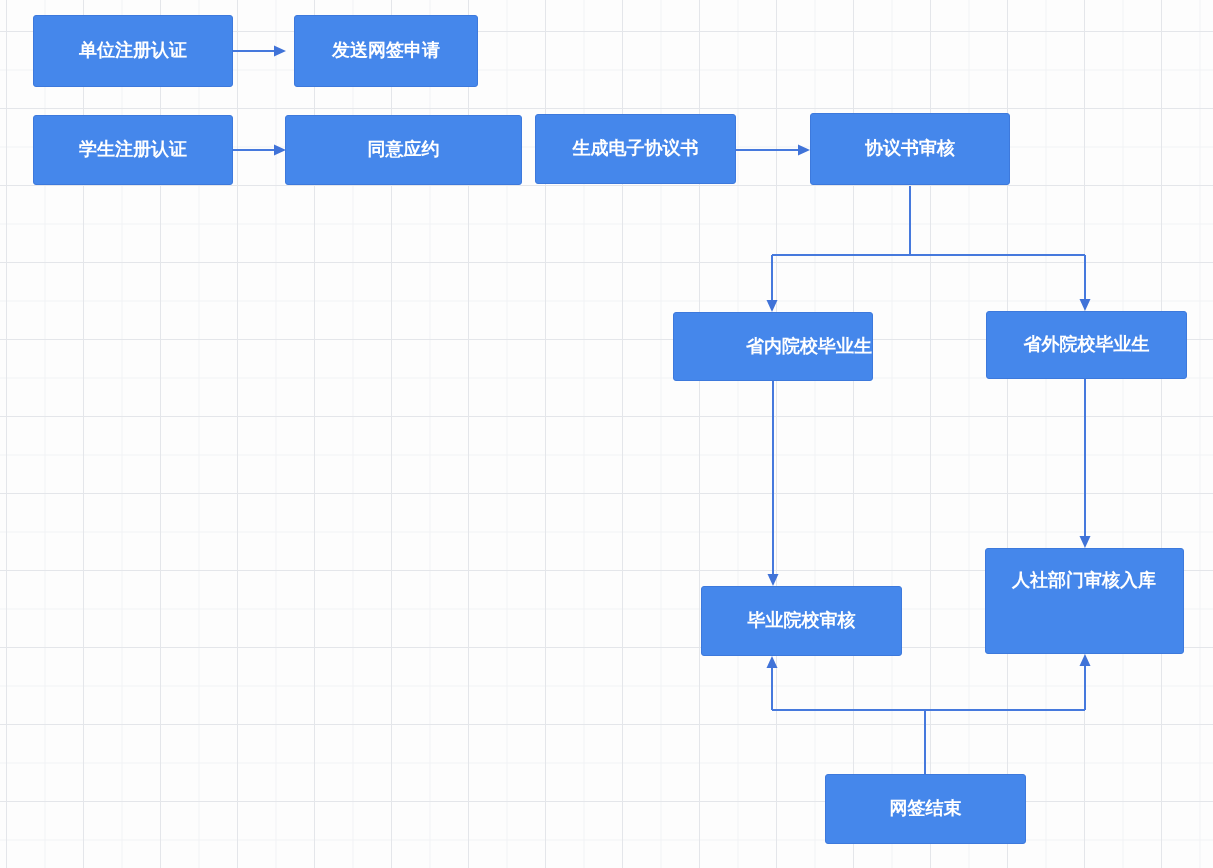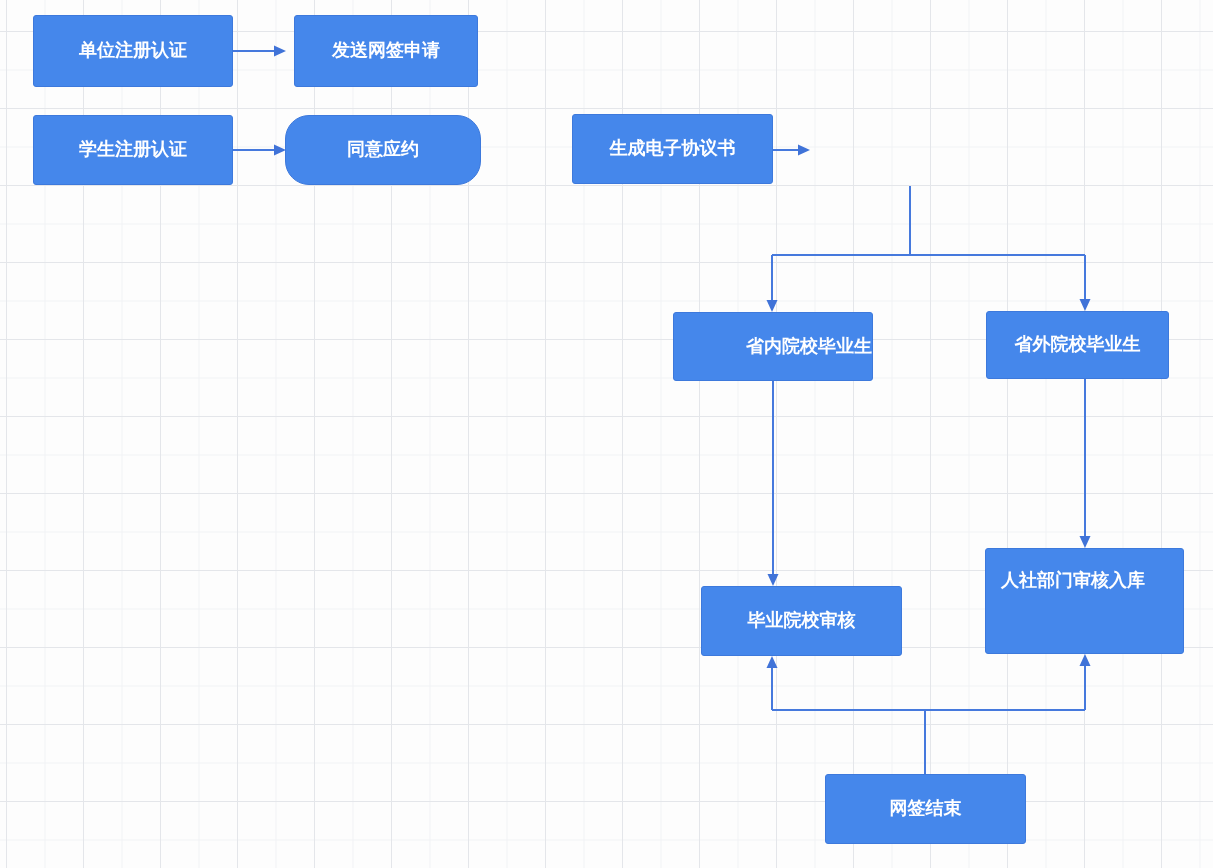--- a/index.html
+++ b/index.html
@@ -50,21 +50,21 @@
     justify-content: center;
     text-align: center;
     cursor: default;
   }
 
   
   .node--wrap {
     align-items: flex-start;
     justify-content: flex-start;
     text-align: left;
-    padding: 11px 15px;
+    padding: 11px 26px;
     line-height: 40px;
   }
 
   .node-label { display: inline-block; }
 </style>
 </head>
 <body>
 
 <div class="canvas">
 
@@ -113,34 +113,37 @@
   </div>
 
   <div class="node" style="left:294px; top:15px;  width:184px; height:72px;">
     <span class="node-label">发送网签申请</span>
   </div>
 
   <div class="node" style="left:33px;  top:115px; width:200px; height:70px;">
     <span class="node-label">学生注册认证</span>
   </div>
 
-  <div class="node" style="left:285px; top:115px; width:196px; height:70px;border-radius:24px;">
+  <div class="node" style="left:285px; top:115px; width:237px; height:70px;">
     <span class="node-label">同意应约</span>
   </div>
 
-  <div class="node" style="left:535px; top:114px; width:201px; height:70px;margin-left:37px;">
+  <div class="node" style="left:535px; top:114px; width:201px; height:70px;">
     <span class="node-label">生成电子协议书</span>
   </div>
 
+  <div class="node" style="left:810px; top:113px; width:200px; height:72px;">
+    <span class="node-label">协议书审核</span>
+  </div>
 
   <div class="node" style="left:673px; top:312px; width:200px; height:69px;justify-content:flex-end;">
     <span class="node-label">省内院校毕业生</span>
   </div>
 
-  <div class="node" style="left:986px; top:311px; width:183px; height:68px;">
+  <div class="node" style="left:986px; top:311px; width:201px; height:68px;">
     <span class="node-label">省外院校毕业生</span>
   </div>
 
   <div class="node" style="left:673px; top:586px; width:201px; height:70px;margin-left:28px;">
     <span class="node-label">毕业院校审核</span>
   </div>
 
   <div class="node node--wrap" style="left:985px; top:548px; width:199px; height:106px;">
     <span class="node-label">人社部门审核入库</span>
   </div>

